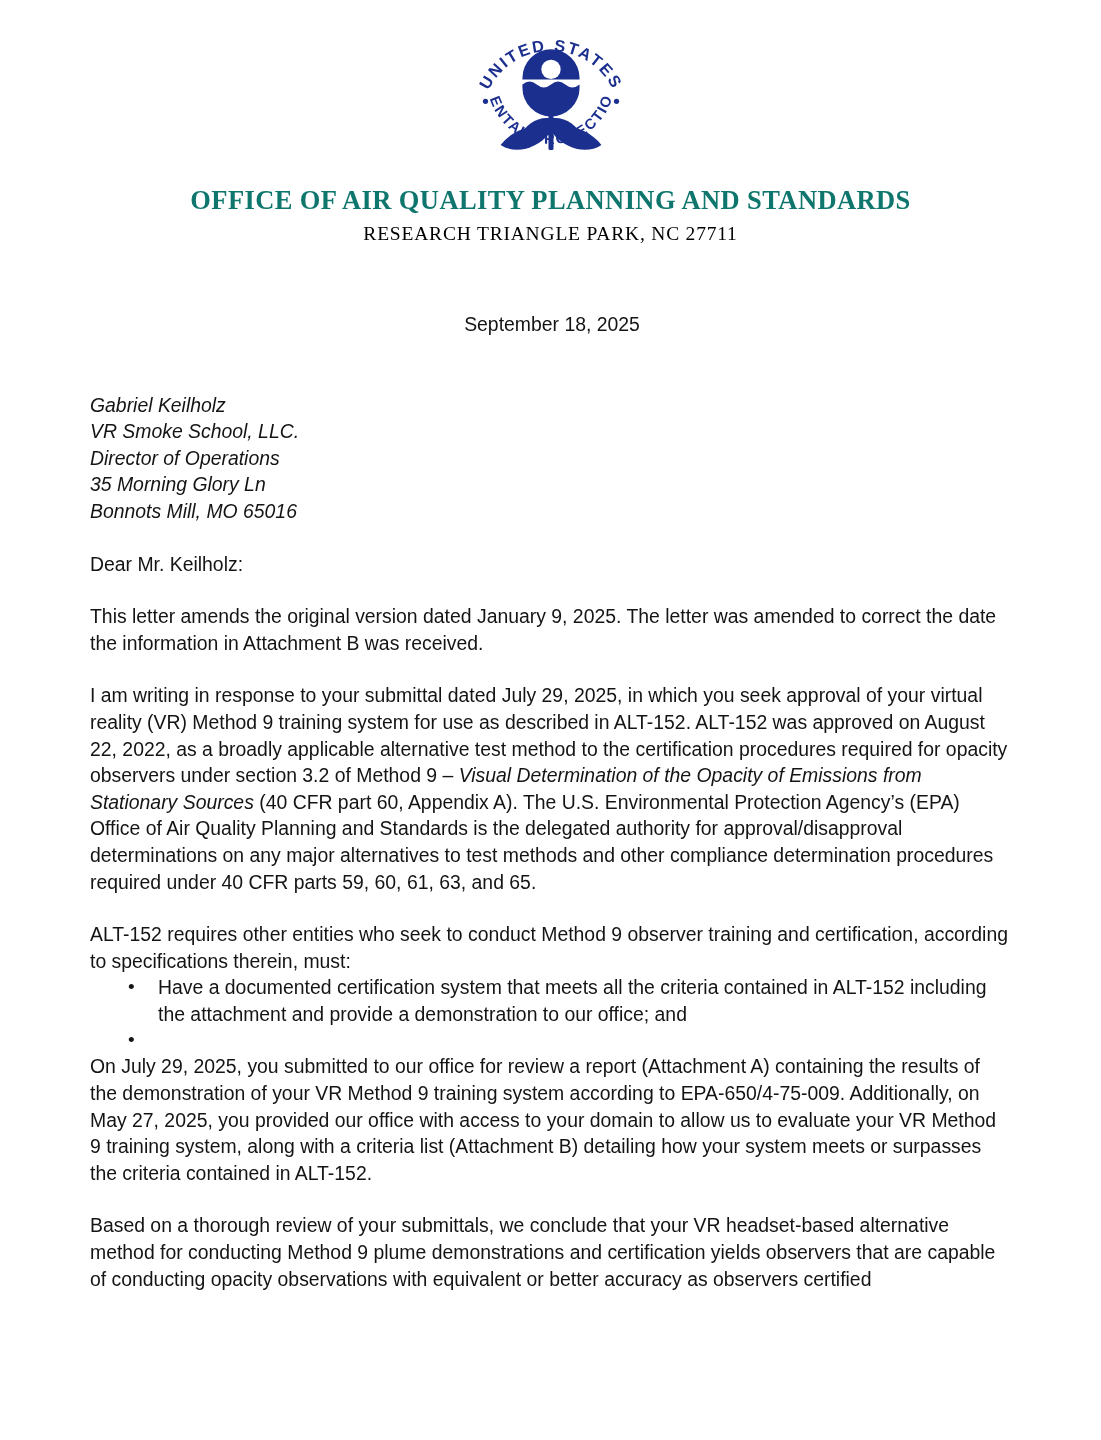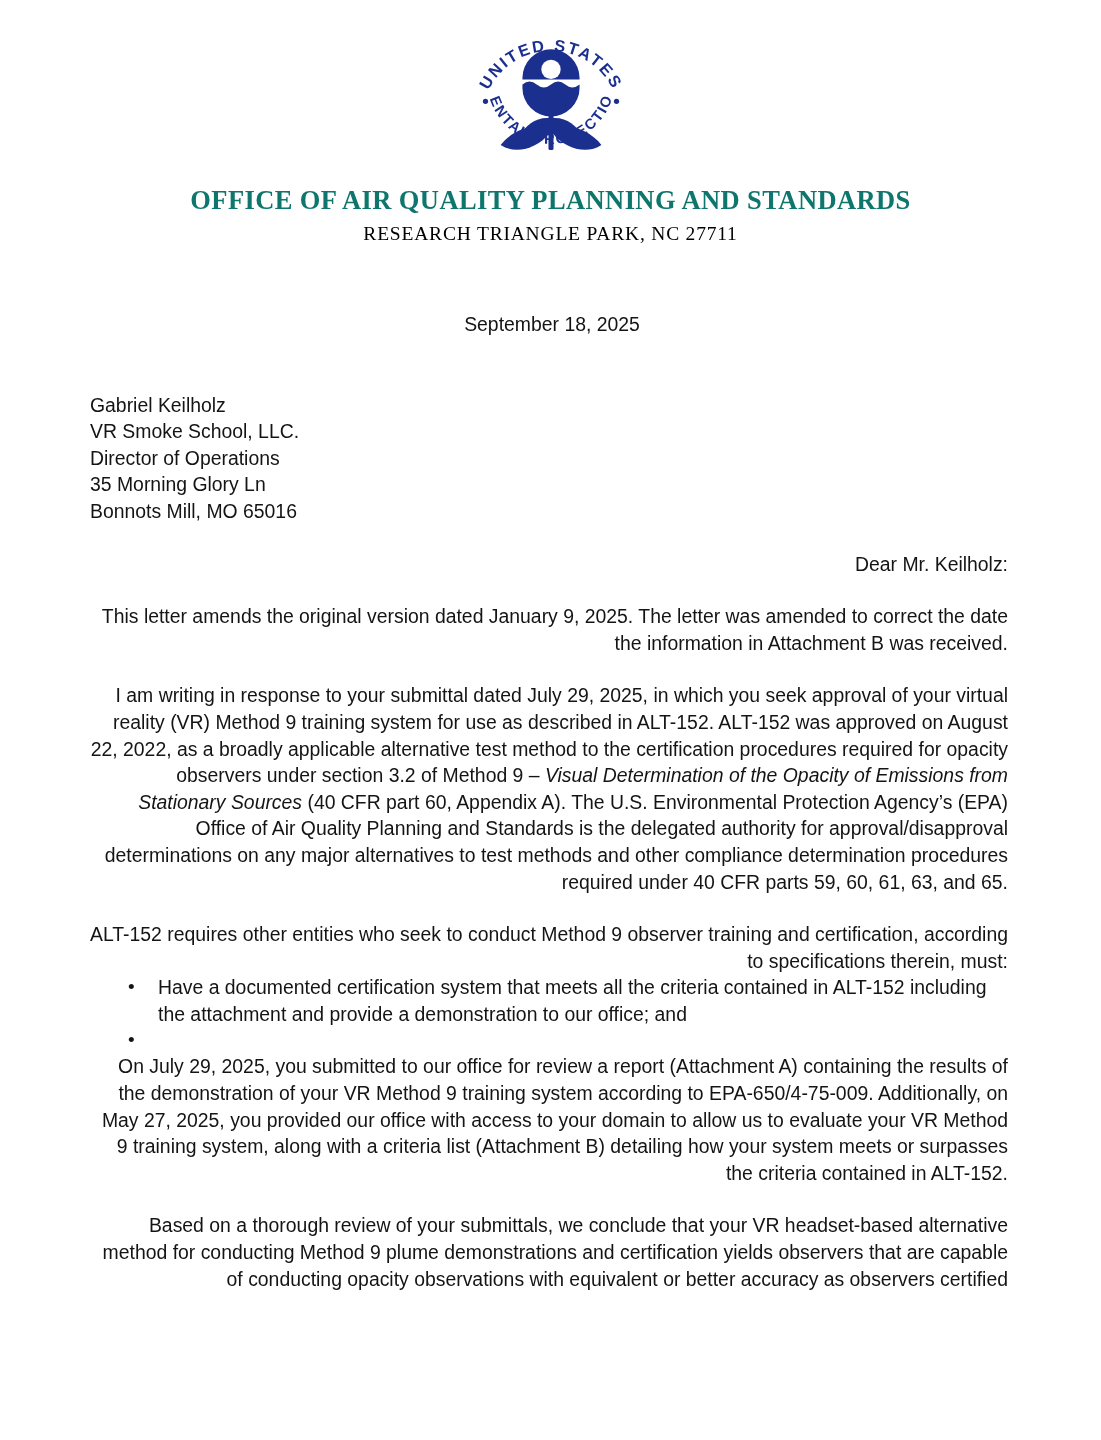--- a/index.html
+++ b/index.html
@@ -75,25 +75,26 @@
     text-align: center;
     margin: 0 0 0 0;
     padding-left: 6px;
   }
   .spacer-sm { height: 26px; }
   .spacer-md { height: 28px; }
 
   .addr-line {
     margin: 0;
     line-height: 26.6px;
+    font-style: italic;
   }
   .para {
     margin: 0;
     line-height: 26.6px;
-    text-align: right;
+    text-align: left;
   }
   .para em { font-style: italic; }
 
   ul.bullets {
     margin: 0;
     padding: 0;
     list-style: none;
   }
   ul.bullets > li {
     position: relative;

